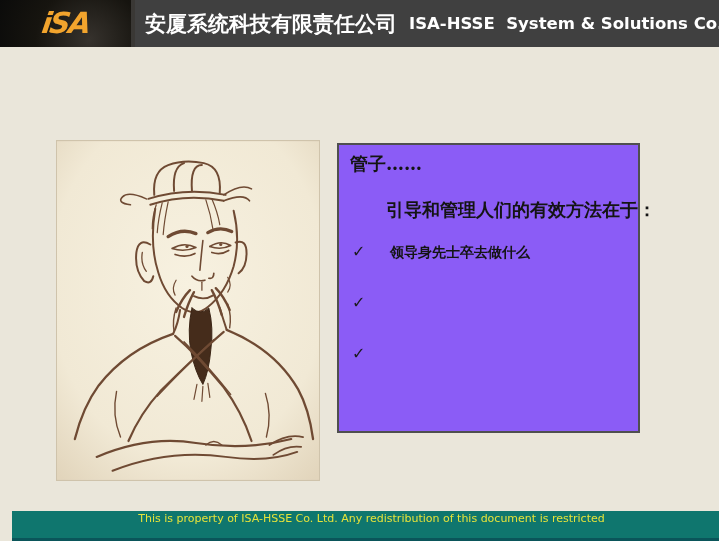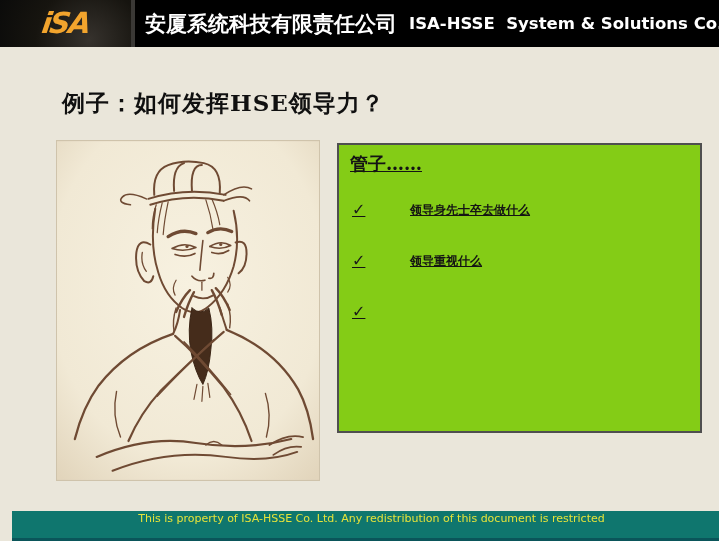--- a/index.html
+++ b/index.html
@@ -16,53 +16,53 @@
     background:radial-gradient(circle at 68% 85%, #36322d 0%, #16140f 55%, #0b0b0a 100%);
     border-right:4px solid #3a3835;
     display:flex; align-items:center; justify-content:center;
   }
   .logo-text {
     color:#F2A42D; font-weight:bold; font-style:italic;
     font-size:29px; letter-spacing:-2px; transform:skewX(-8deg);
     font-family:"DejaVu Sans", sans-serif; line-height:1;
   }
   .band-blue {
-    flex:1; background:#000000; display:flex; align-items:center;
+    flex:1; background:#404040; display:flex; align-items:center;
     padding-left:10px; overflow:hidden;
   }
   .company-cn { color:#fff; font-weight:bold; font-size:21px; letter-spacing:0px; white-space:pre; }
   .company-en { color:#fff; font-weight:bold; font-size:16.5px; margin-left:12px; white-space:pre; }
   
   .page-title {
     position:absolute; left:62px; top:88px; color:#101010;
     font-family:"DejaVu Serif", serif; font-weight:bold; font-size:23px;
     letter-spacing:1px; white-space:pre;
   }
   
   .portrait {
     position:absolute; left:56px; top:140px; width:264px; height:341px;
     background:#f3ecdb; border:1px solid #cfc3ab;
     box-shadow:inset 0 0 34px rgba(150,118,85,.38);
   }
   .portrait svg { display:block; width:100%; height:100%; }
   
   .textbox {
-    position:absolute; left:337px; top:143px; width:365px; height:290px;
-    background:#84cc16; border:2px solid #4F4F4F;
+    position:absolute; left:337px; top:143px; width:303px; height:290px;
+    background:#8b5cf6; border:2px solid #4F4F4F;
     padding:7px 12px 0 11px;
-    font-family:"DejaVu Serif", serif; color:#141414;text-decoration:underline;
+    font-family:"DejaVu Serif", serif; color:#141414;
   }
   .tb-heading { font-size:18px; font-weight:bold; margin-bottom:22px; white-space:pre; }
   .tb-intro  { font-size:18px; font-weight:bold; padding-left:36px; margin-bottom:18px; white-space:pre; }
   .tb-bullet { display:flex; align-items:flex-start; margin-bottom:27px; }
   .tb-check  {
     flex:0 0 40px; font-family:"DejaVu Sans", sans-serif; font-weight:normal;
     font-size:16px; color:#1a1a1a; padding-left:2px; line-height:24px;
   }
-  .tb-btext  { font-size:12px; font-weight:bold; line-height:24px; white-space:pre;margin-left:20px; }
+  .tb-btext  { font-size:14px; font-weight:bold; line-height:24px; white-space:pre; }
   
   .footer {
     position:absolute; left:12px; bottom:0; width:719px; height:30px;
     background:#0f766e; text-align:center; padding-top:2px;
   }
   .footer-line { color:#E6E33A; font-size:11px; line-height:12.5px; white-space:pre; }
   .footer-link { color:#E6E33A; text-decoration:underline; cursor:pointer; }
   .footer-edge { position:absolute; bottom:0; left:0; width:100%; height:3px; background:rgba(0,0,40,.28); }
 </style>
 </head>
@@ -73,21 +73,20 @@
   <div class="header">
     <div class="logo-block">
       <span class="logo-text">iSA</span>
     </div>
     <div class="band-blue">
       <span class="company-cn">安厦系统科技有限责任公司</span>
       <span class="company-en">ISA-HSSE  System &amp; Solutions Co. LTD</span>
     </div>
   </div>
 
-  <div class="page-title">例子：如何发挥HSE领导力？</div>
 
   <div class="portrait">
     <svg viewBox="0 0 264 341" xmlns="http://www.w3.org/2000/svg">
       <defs>
         <radialGradient id="paper" cx="50%" cy="42%" r="75%">
           <stop offset="0%" stop-color="#f7f1e0"></stop>
           <stop offset="70%" stop-color="#f1e9d5"></stop>
           <stop offset="100%" stop-color="#e2d5bc"></stop>
         </radialGradient>
       </defs>
@@ -175,28 +174,28 @@
         <path d="M56,332 Q112,310 170,318 Q212,324 242,313" stroke-width="2"></path>
         <path d="M214,306 Q232,294 248,298" stroke-width="1.8"></path>
         <path d="M218,316 Q232,306 246,308" stroke-width="1.8"></path>
         <path d="M150,306 Q158,299 166,306" stroke-width="1.4"></path>
       </g>
     </svg>
   </div>
 
   <div class="textbox">
     <div class="tb-heading">管子……</div>
+    <div class="tb-intro">引导和管理人们的有效方法在于：</div>
 
     <div class="tb-bullet">
       <span class="tb-check">✓</span>
       <span class="tb-btext">领导身先士卒去做什么</span>
     </div>
     <div class="tb-bullet">
       <span class="tb-check">✓</span>
-      <span class="tb-btext">领导重视什么</span>
     </div>
     <div class="tb-bullet">
       <span class="tb-check">✓</span>
     </div>
   </div>
 
   <div class="footer">
     <div class="footer-line">This is property of ISA-HSSE Co. Ltd. Any redistribution of this document is restricted</div>
     <div class="footer-edge"></div>
   </div>

